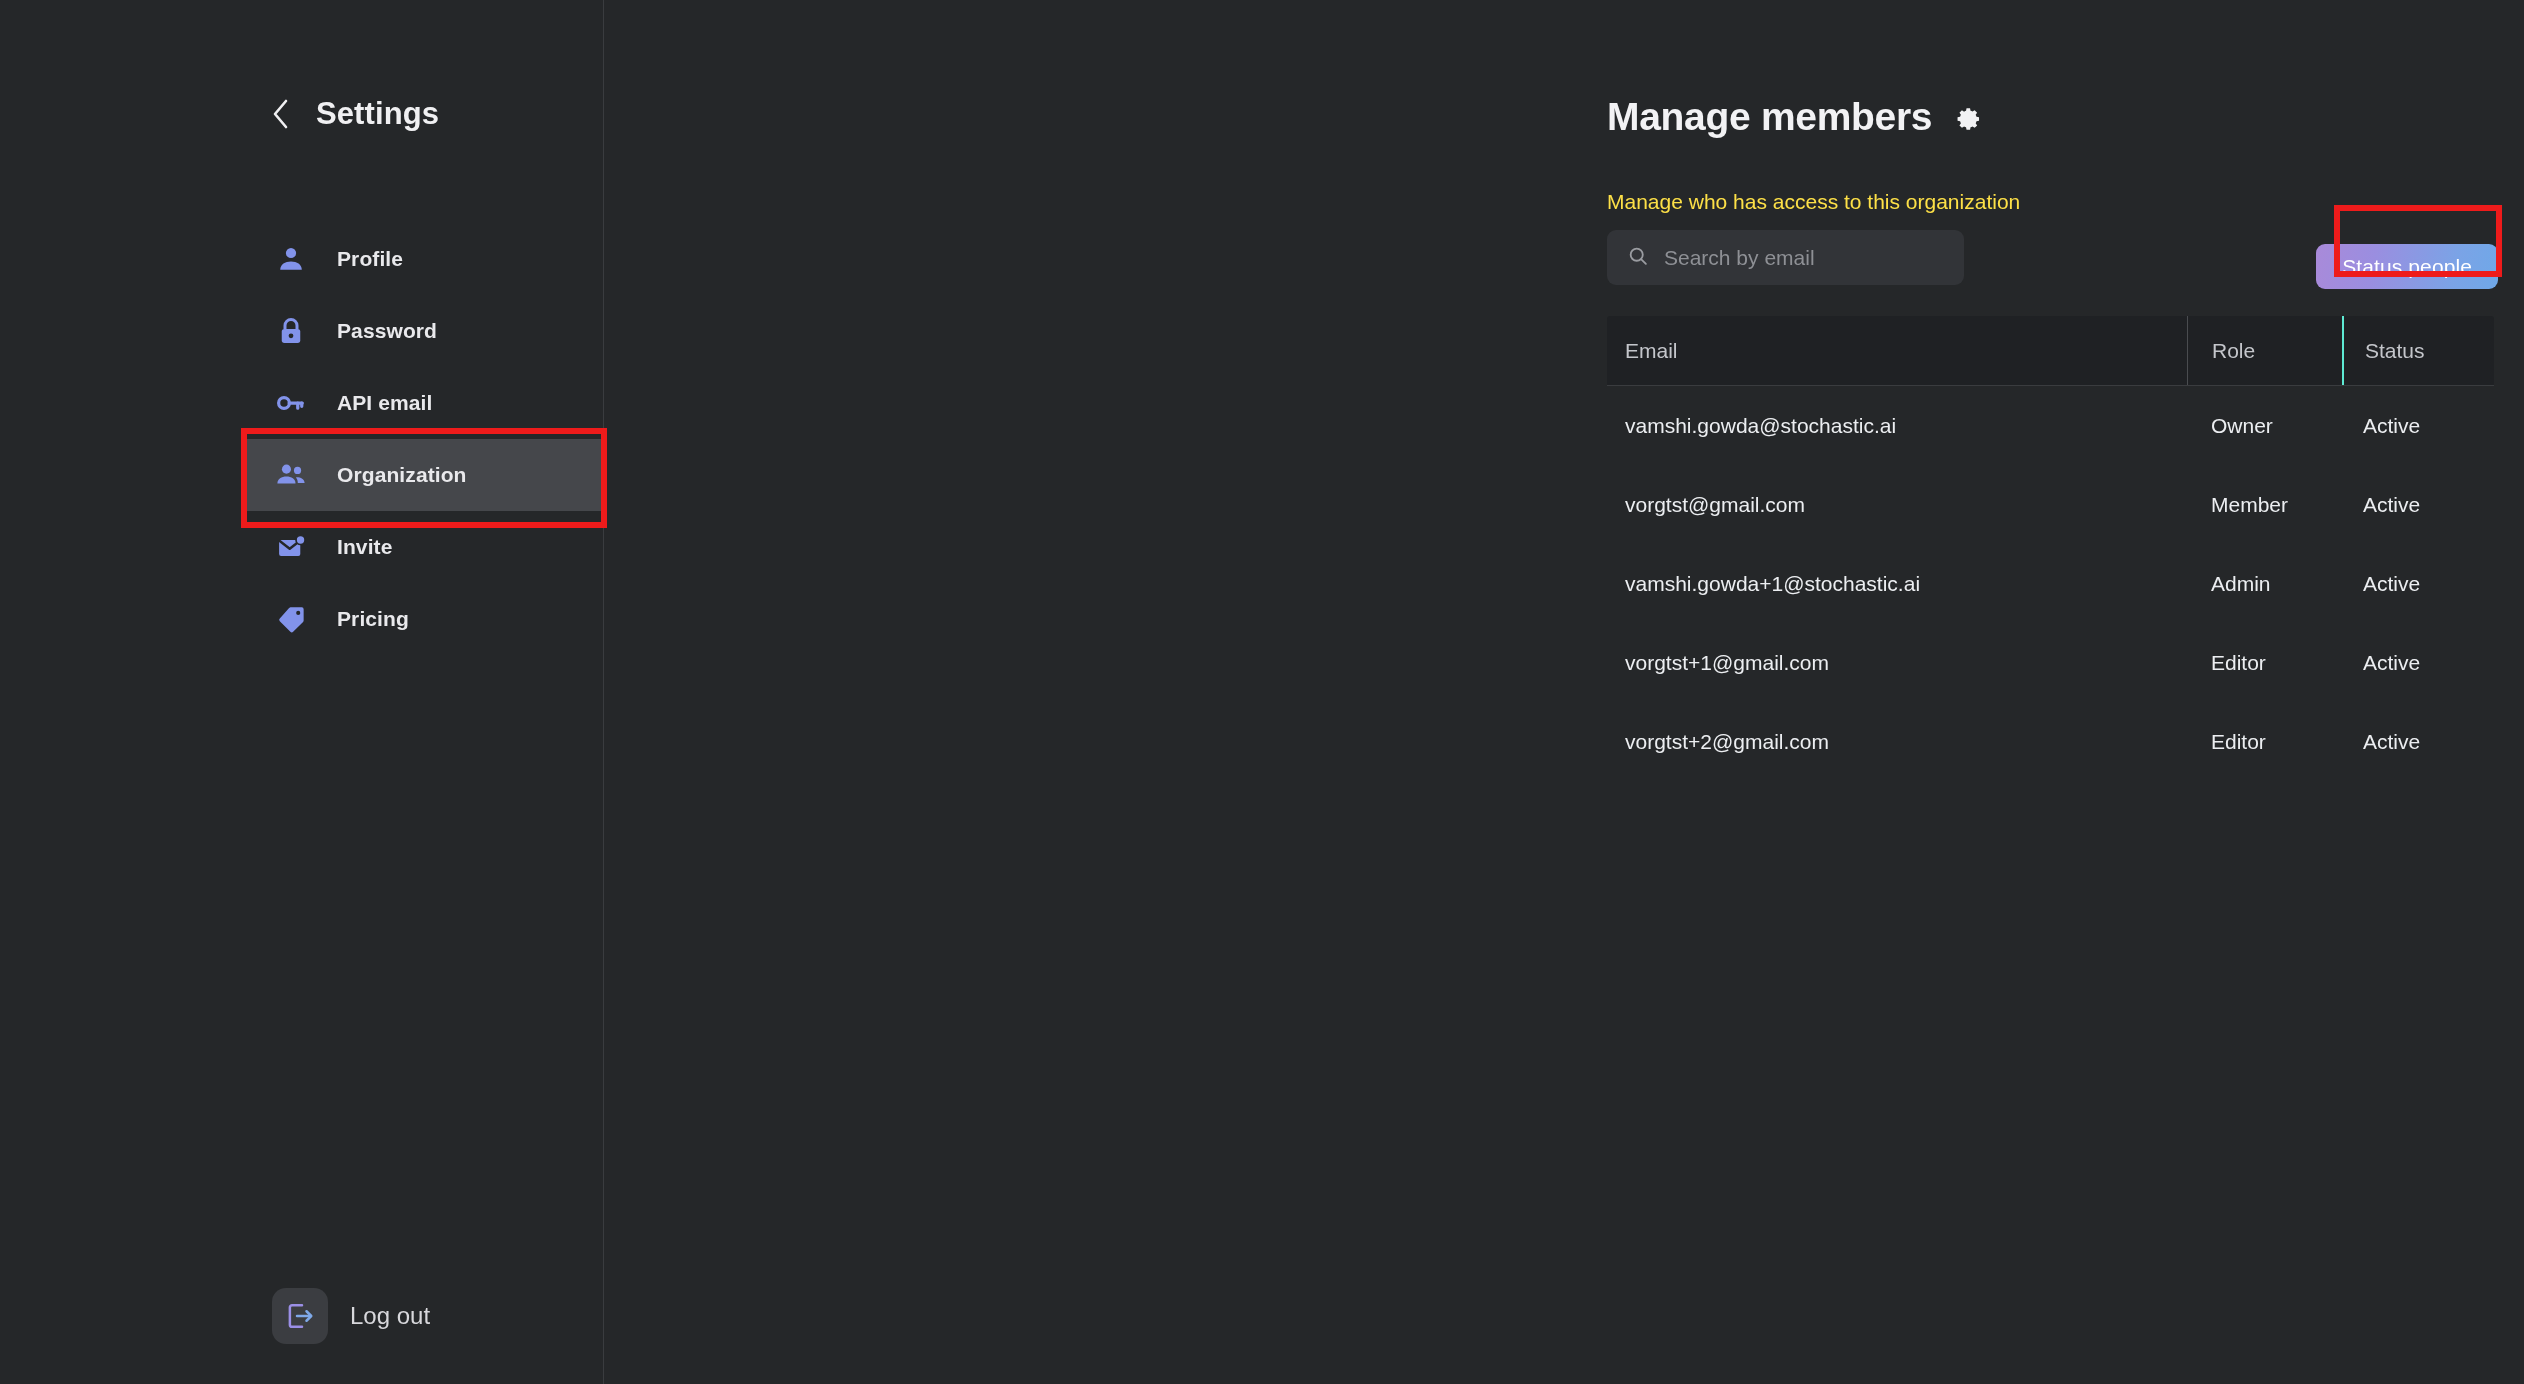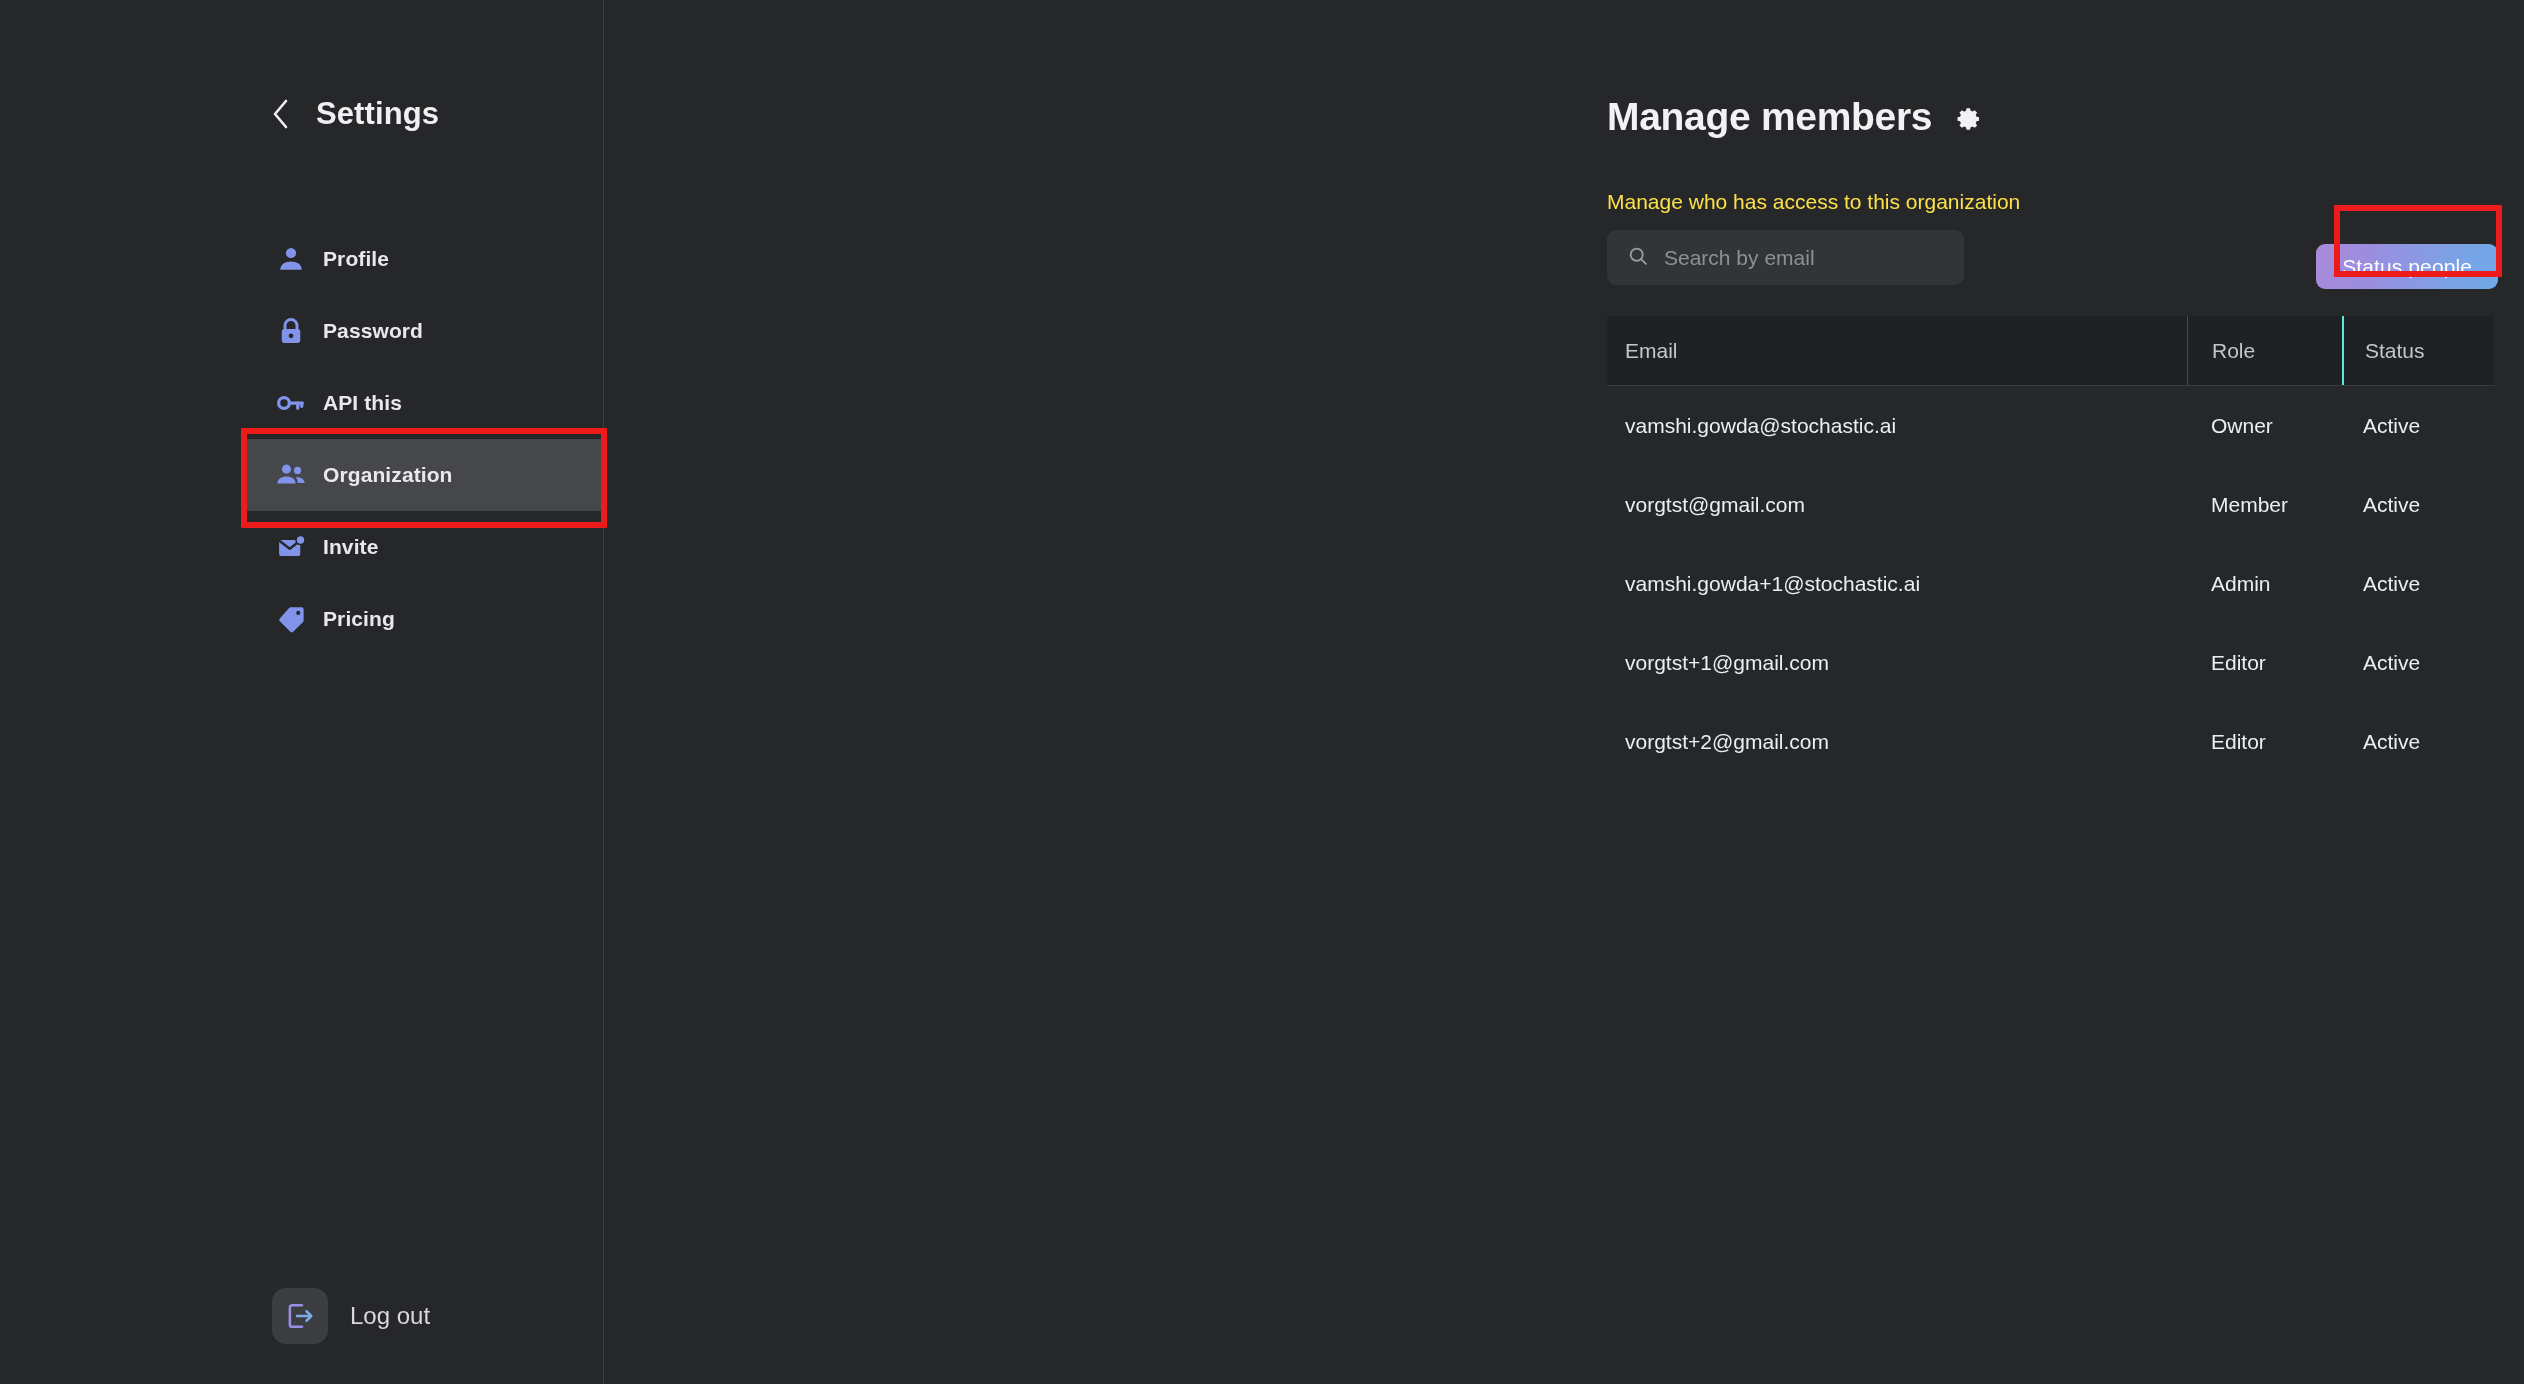--- a/index.html
+++ b/index.html
@@ -59,21 +59,21 @@
     top: 223px;
     width: 363px;
   }
 
   .nav-item {
     position: relative;
     display: flex;
     align-items: center;
     height: 72px;
     padding-left: 33px;
-    gap: 15px;
+    gap: 29px;
     cursor: pointer;
   }
   .nav-item .nav-icon {
     width: 34px;
     height: 34px;
     display: flex;
     align-items: center;
     justify-content: center;
     flex: 0 0 34px;
   }
@@ -300,21 +300,21 @@
       </div>
 
       <div class="nav-item">
         <span class="nav-icon">
           <svg width="30" height="30" viewBox="0 0 24 24" fill="none">
             <circle cx="6.4" cy="12" r="4.3" stroke="#8293ea" stroke-width="2.6"></circle>
             <path d="M10.6 12H21" stroke="#8293ea" stroke-width="2.6" stroke-linecap="round"></path>
             <path d="M17.4 12v4.1M20.6 12v2.6" stroke="#8293ea" stroke-width="2.6" stroke-linecap="round"></path>
           </svg>
         </span>
-        <span class="nav-label">API this</span>
+        <span class="nav-label">API email</span>
       </div>
 
       <div class="nav-item active">
         <span class="nav-icon">
           <svg width="32" height="32" viewBox="0 0 24 24" fill="#8293ea">
             <circle cx="8.6" cy="7.6" r="3.4"></circle>
             <circle cx="16.9" cy="8.6" r="2.7"></circle>
             <path d="M1.8 18.4c0-3.4 3.1-5.2 6.8-5.2s6.8 1.8 6.8 5.2z"></path>
             <path d="M16.3 13.7c3 0 5.9 1.4 5.9 4.3h-5.1c0-1.6-.4-3-1.4-4.2z"></path>
           </svg>

